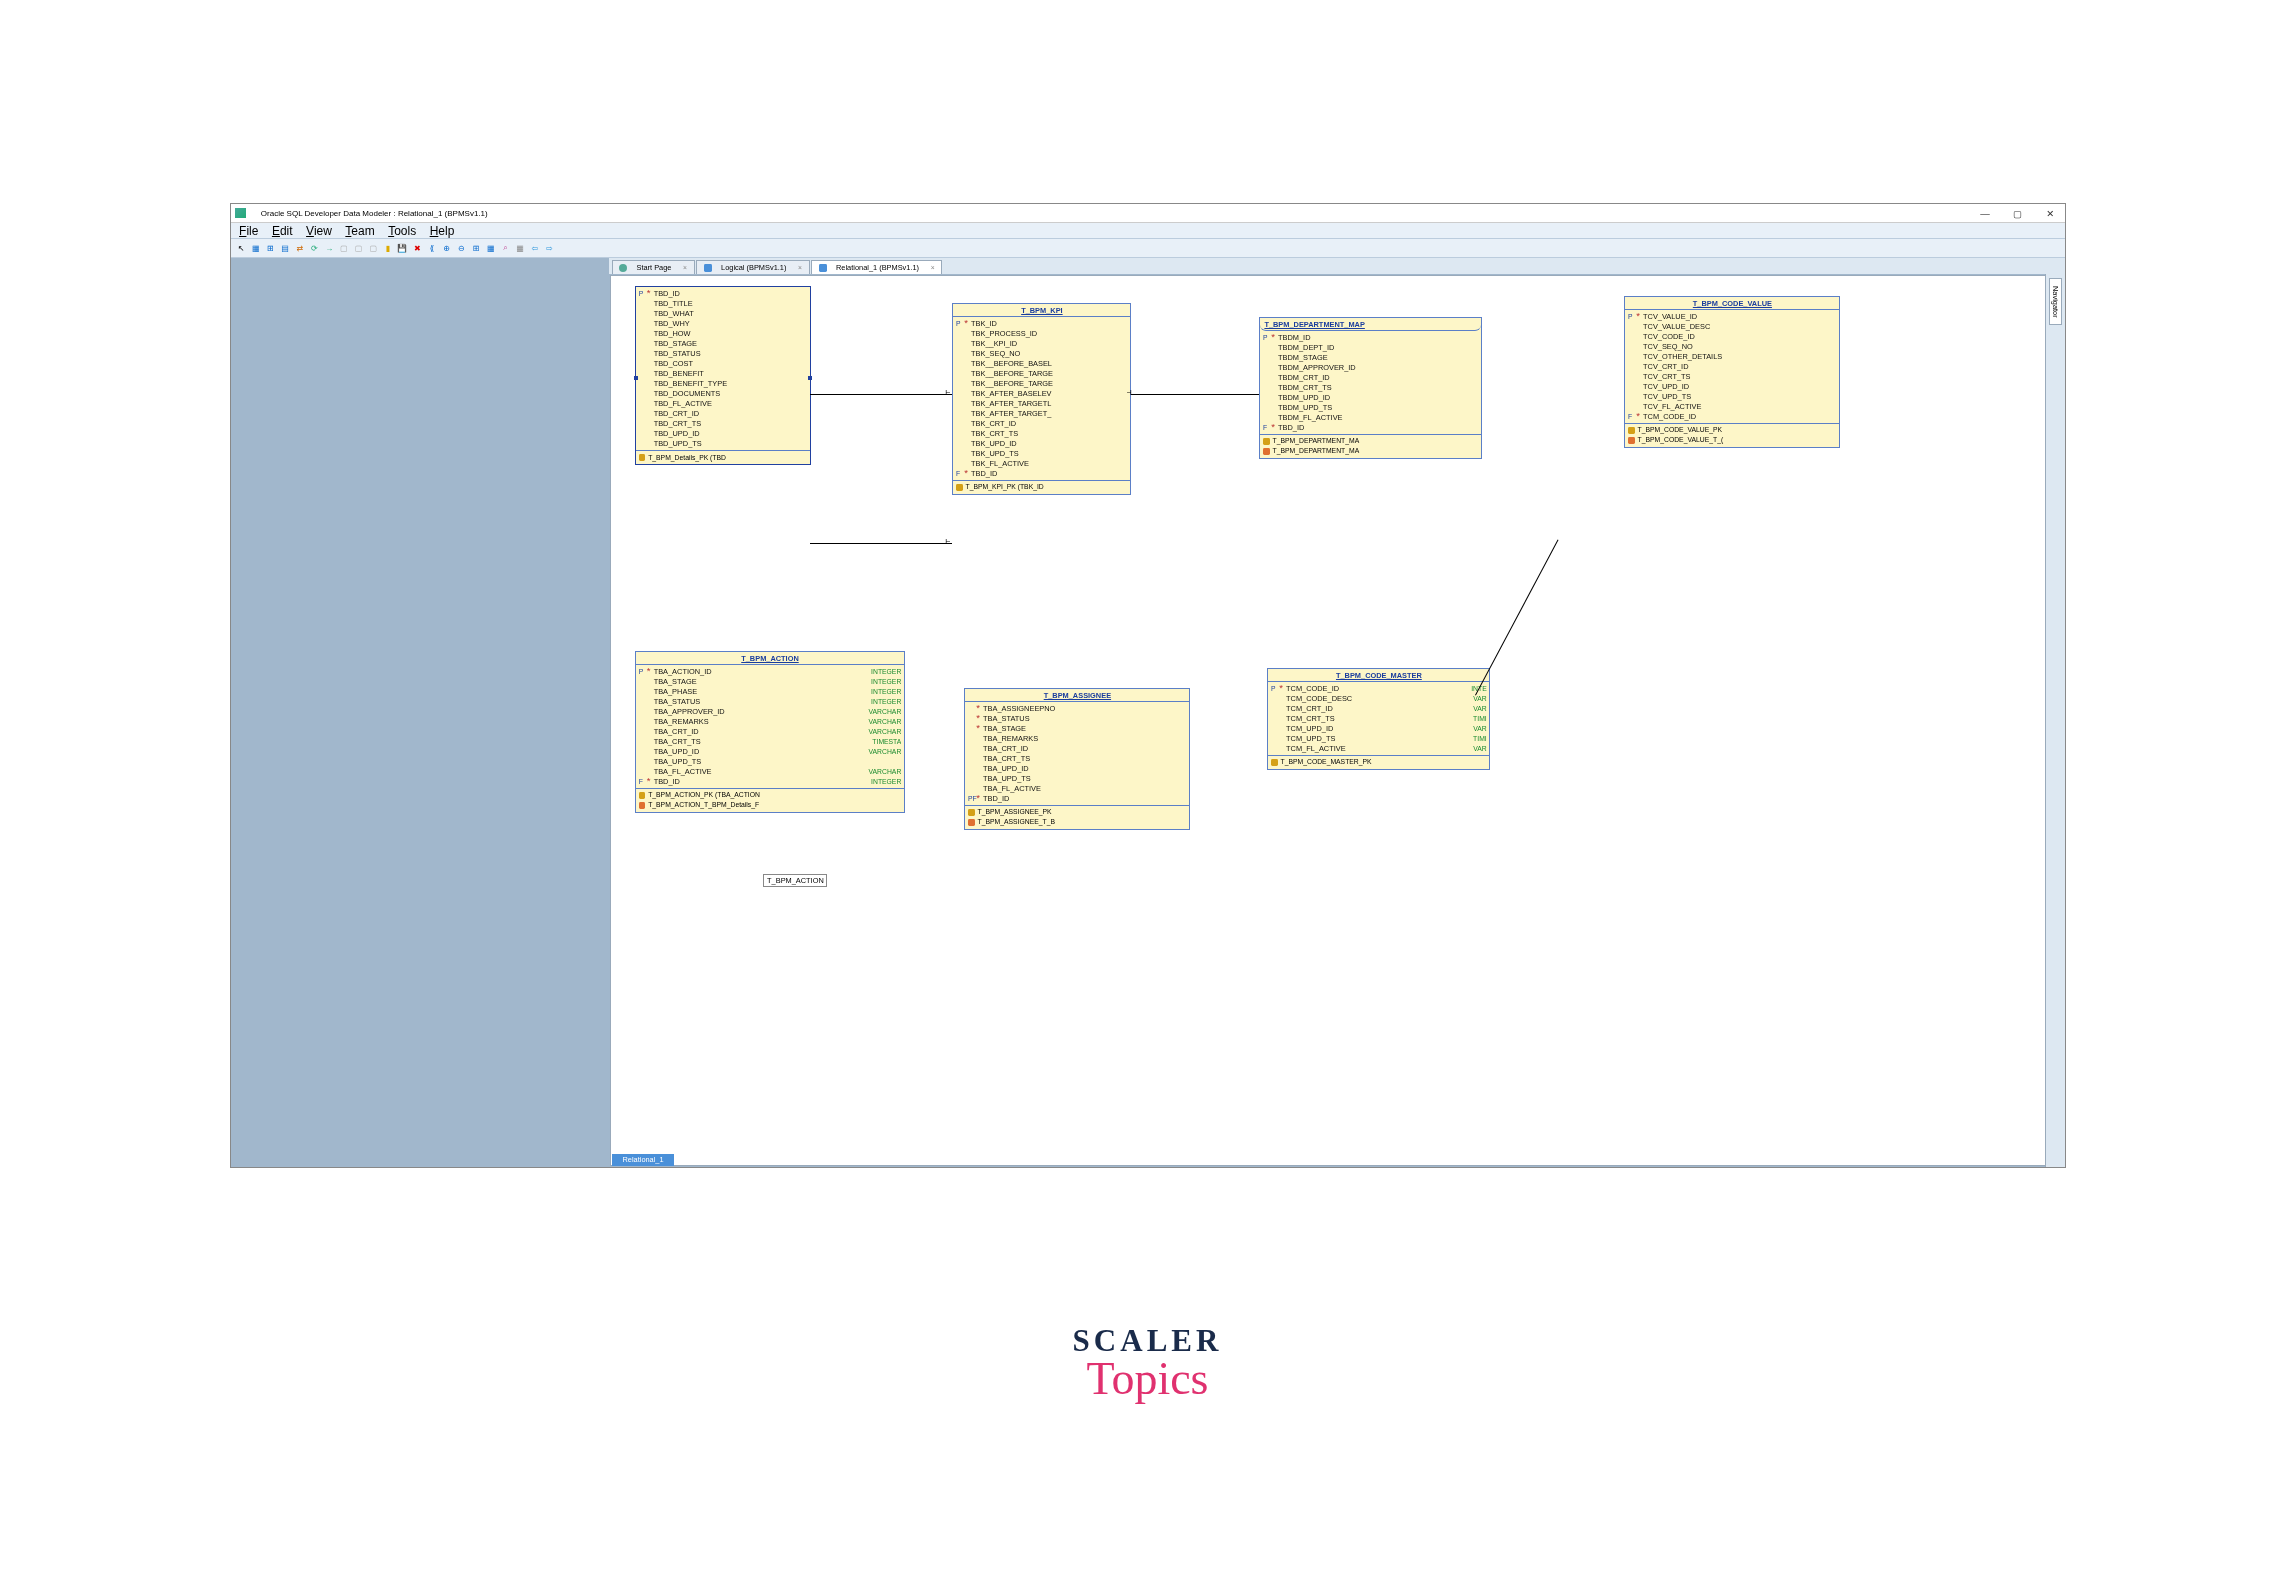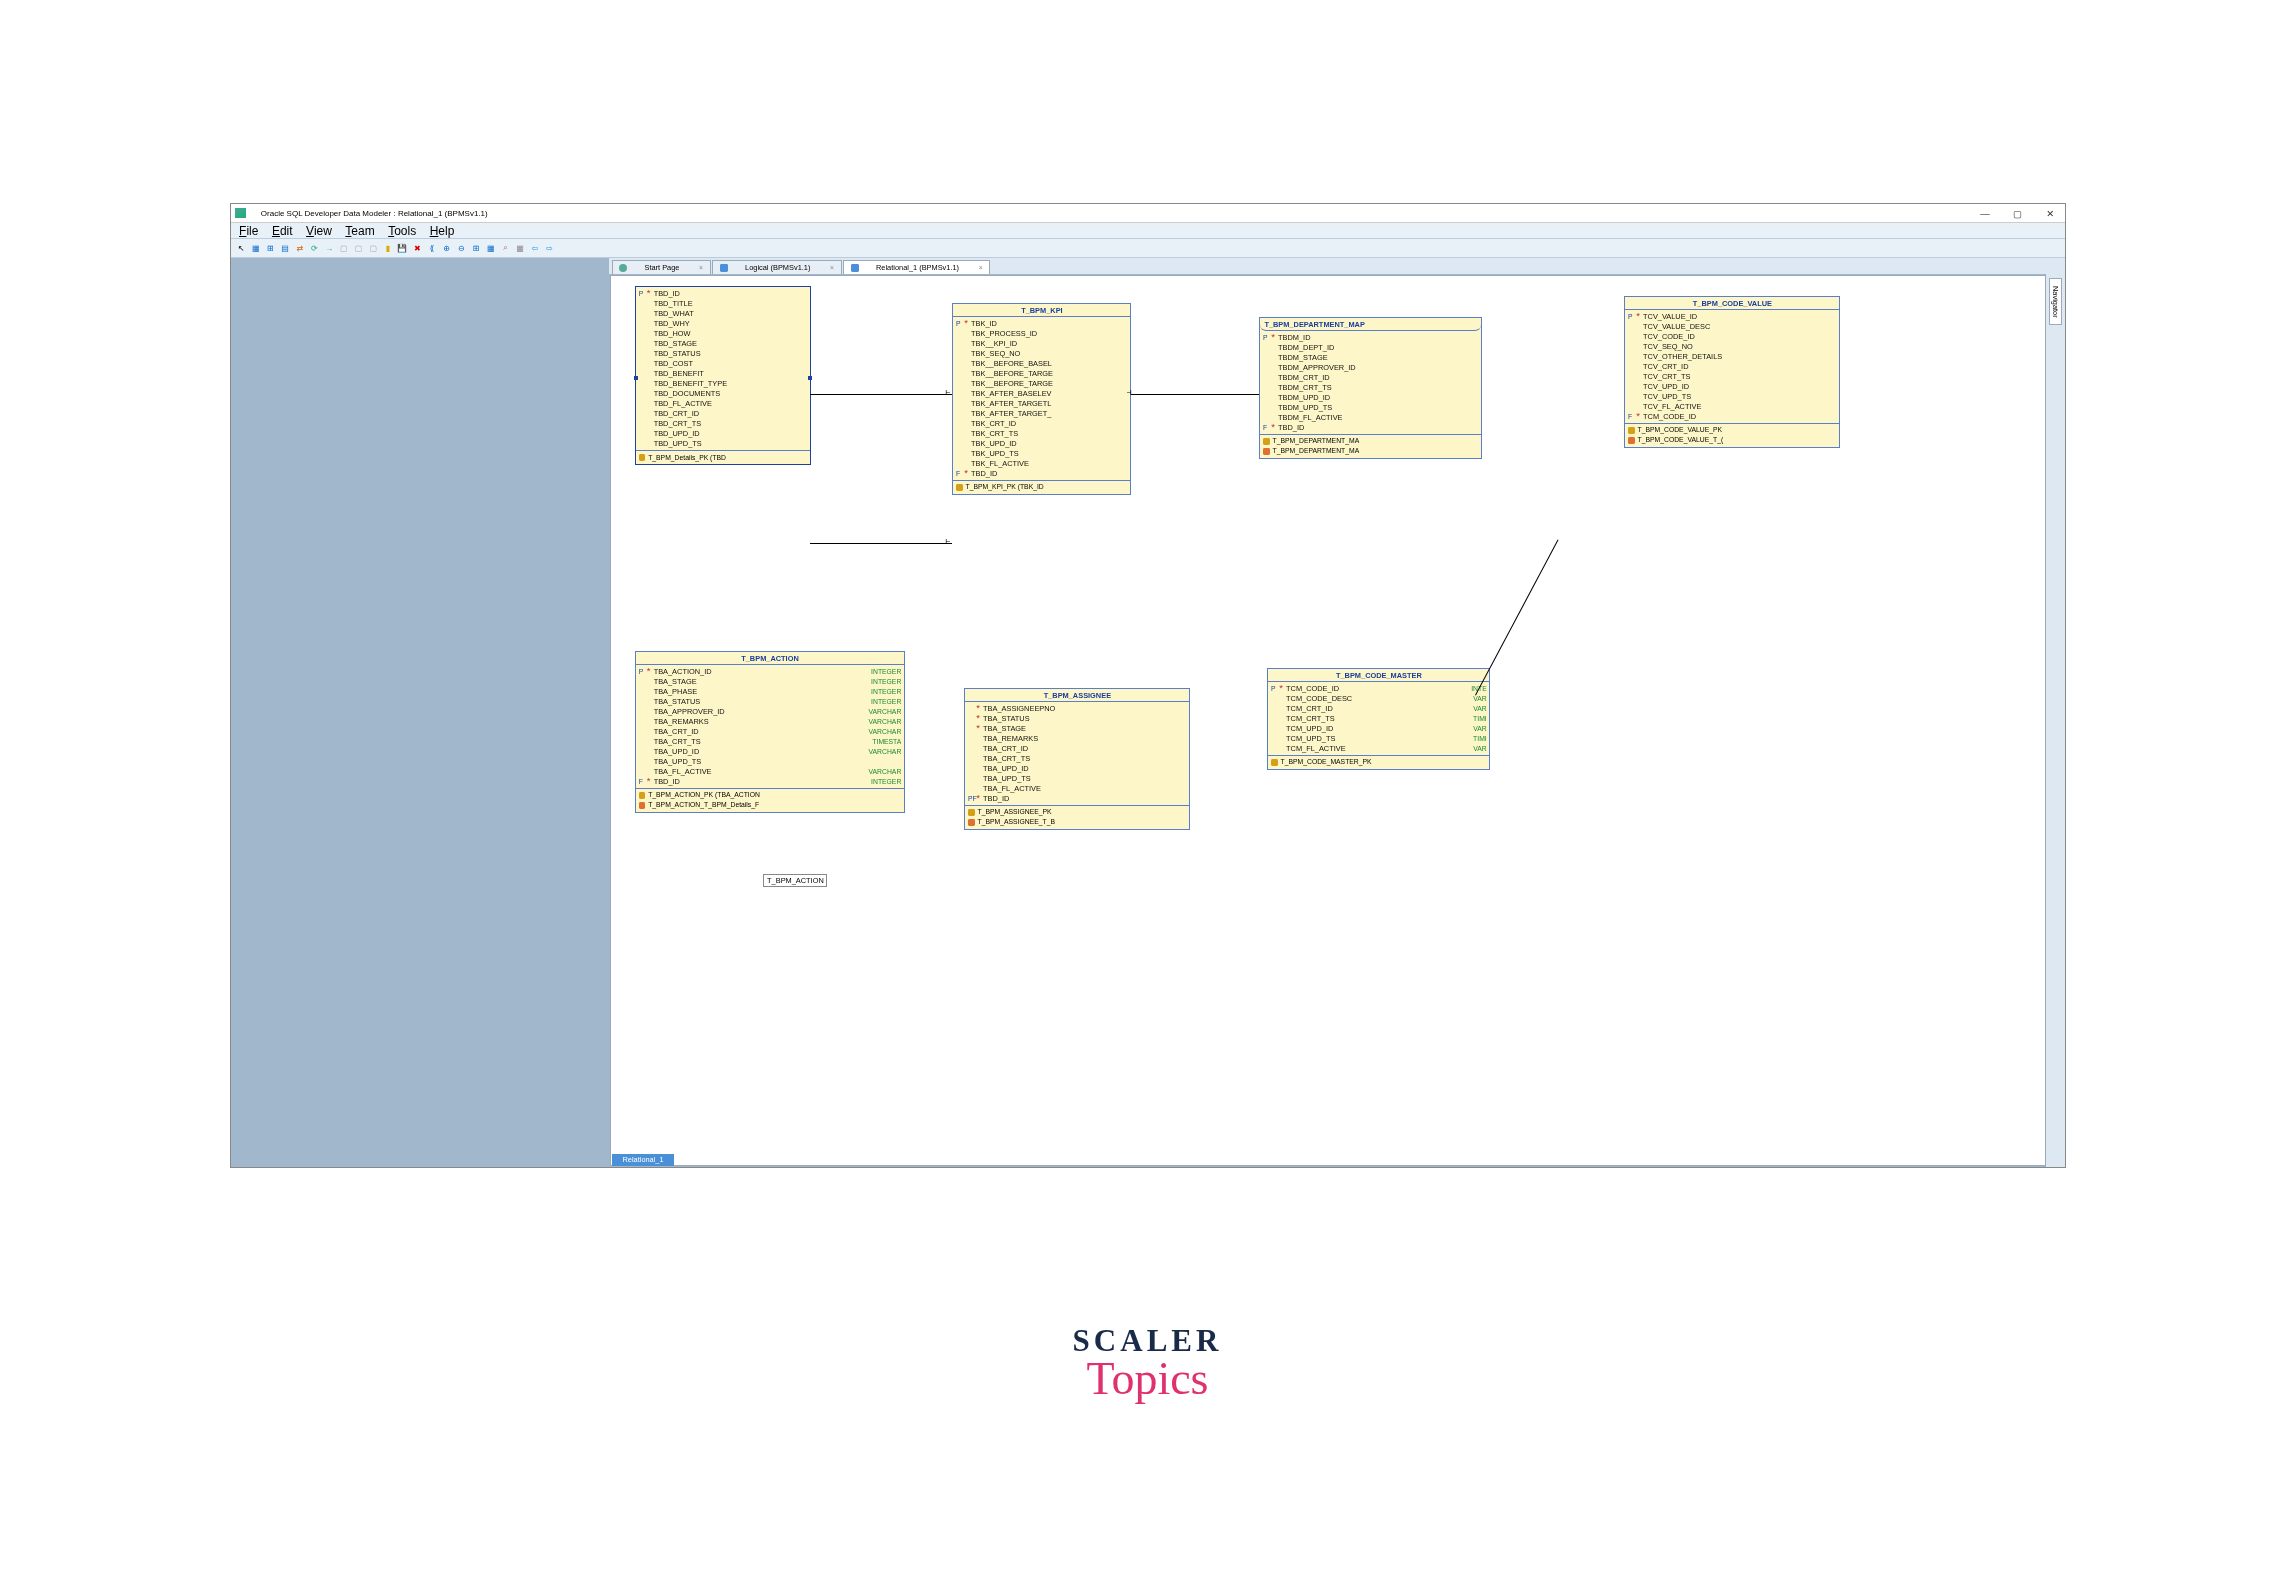--- a/index.html
+++ b/index.html
@@ -21,32 +21,32 @@
 .panel-head { height: 15px; background: #dde8f2; border-bottom: 0.7px solid #bcd; display: flex; align-items: center; padding: 0 4px; font-size: 8px; }
 .panel-head .spacer { flex: 1; }
 .panel-head .pin { font-size: 6.8px; color: #666; margin: 0 1.4px; }
 .browser-body { padding: 2.7px 4px; font-size: 8px; height: 351px; }
 .tree-row { display: flex; align-items: center; gap: 2.7px; padding: 0.7px 0; }
 .tree-icon { width: 9.5px; height: 8px; background: #f3d479; border: 0.7px solid #c9a838; }
 .tree-expand { width: 6.8px; text-align: center; font-size: 6.8px; }
 .struct-body { padding: 4px; height: 223px; display: flex; align-items: center; justify-content: center; color: #666; font-size: 8px; }
 .content { flex: 1; background: #a1b7cc; position: relative; display: flex; flex-direction: column; }
 .tabs { height: 16px; background: #dde8f2; display: flex; align-items: flex-end; padding-left: 2.7px; gap: 0; }
-.tab { background: #e8eef5; border: 0.7px solid #9ab; border-bottom: none; padding: 2px 6.8px; font-size: 7.4px; display: flex; align-items: center; gap: 17px; margin-right: 1.4px; }
+.tab { background: #e8eef5; border: 0.7px solid #9ab; border-bottom: none; padding: 2px 6.8px; font-size: 7.4px; display: flex; align-items: center; gap: 9px; margin-right: 1.4px; }
 .tab.active { background: #fff; }
 .tab .ti { width: 8px; height: 8px; border-radius: 50%; background: #5a9; display: inline-block; }
 .tab .ti.blue { background: #4a90d9; border-radius: 1.4px; }
 .tab .close { color: #888; font-size: 6.8px; margin-left: 2.7px; }
 .canvas { flex: 1; background: #fff; border: 0.7px solid #9ab; margin: 1.4px 2.7px 1.4px 1.4px; position: relative; overflow: hidden; }
 .entity { position: absolute; background: #fdf6c8; border: 0.7px solid #5b7fc7; font-size: 7.4px; }
 .entity.selected { border: 0.7px solid #2040a0; }
 .entity.selected::before, .entity.selected::after { content: ""; position: absolute; width: 4px; height: 4px; background: #2040a0; }
 .entity.selected::before { left: -2px; top: 50%; }
 .entity.selected::after { right: -2px; top: 50%; }
-.entity-title { background: #fdf6c8; border-bottom: 0.7px solid #5b7fc7; text-align: center; padding: 1.4px; color: #1a3d9e; font-weight: bold; font-size: 7.4px; }
+.entity-title { background: #fdf6c8; border-bottom: 0.7px solid #5b7fc7; text-align: center; padding: 1.4px; color: #1a3d9e; font-weight: bold; text-decoration: underline; font-size: 7.4px; }
 .entity-rows { padding: 1.4px 2.7px; }
 .erow { display: flex; align-items: center; gap: 1.4px; white-space: nowrap; overflow: hidden; line-height: 10px; }
 .erow .pk { width: 6.8px; color: #1a3d9e; font-size: 6.8px; }
 .erow .req { width: 5.4px; color: #b33; font-size: 9.5px; line-height: 6.8px; }
 .erow .nm { flex: 1; color: #111; }
 .erow .tp { color: #1a8a2e; font-size: 6.8px; }
 .entity-foot { border-top: 0.7px solid #5b7fc7; padding: 1.4px 2.7px; font-size: 6.8px; }
 .foot-row { display: flex; align-items: center; gap: 2.7px; line-height: 10px; }
 .foot-row .ki { width: 6.8px; height: 6.8px; background: #d4a017; border-radius: 1.4px; }
 .foot-row.fk .ki { background: #e07030; }

